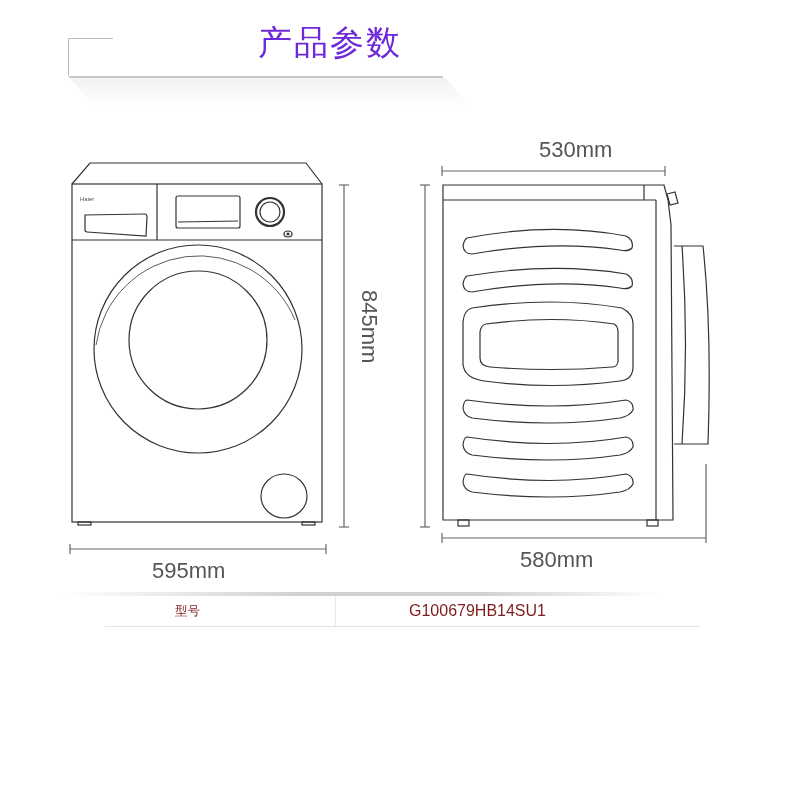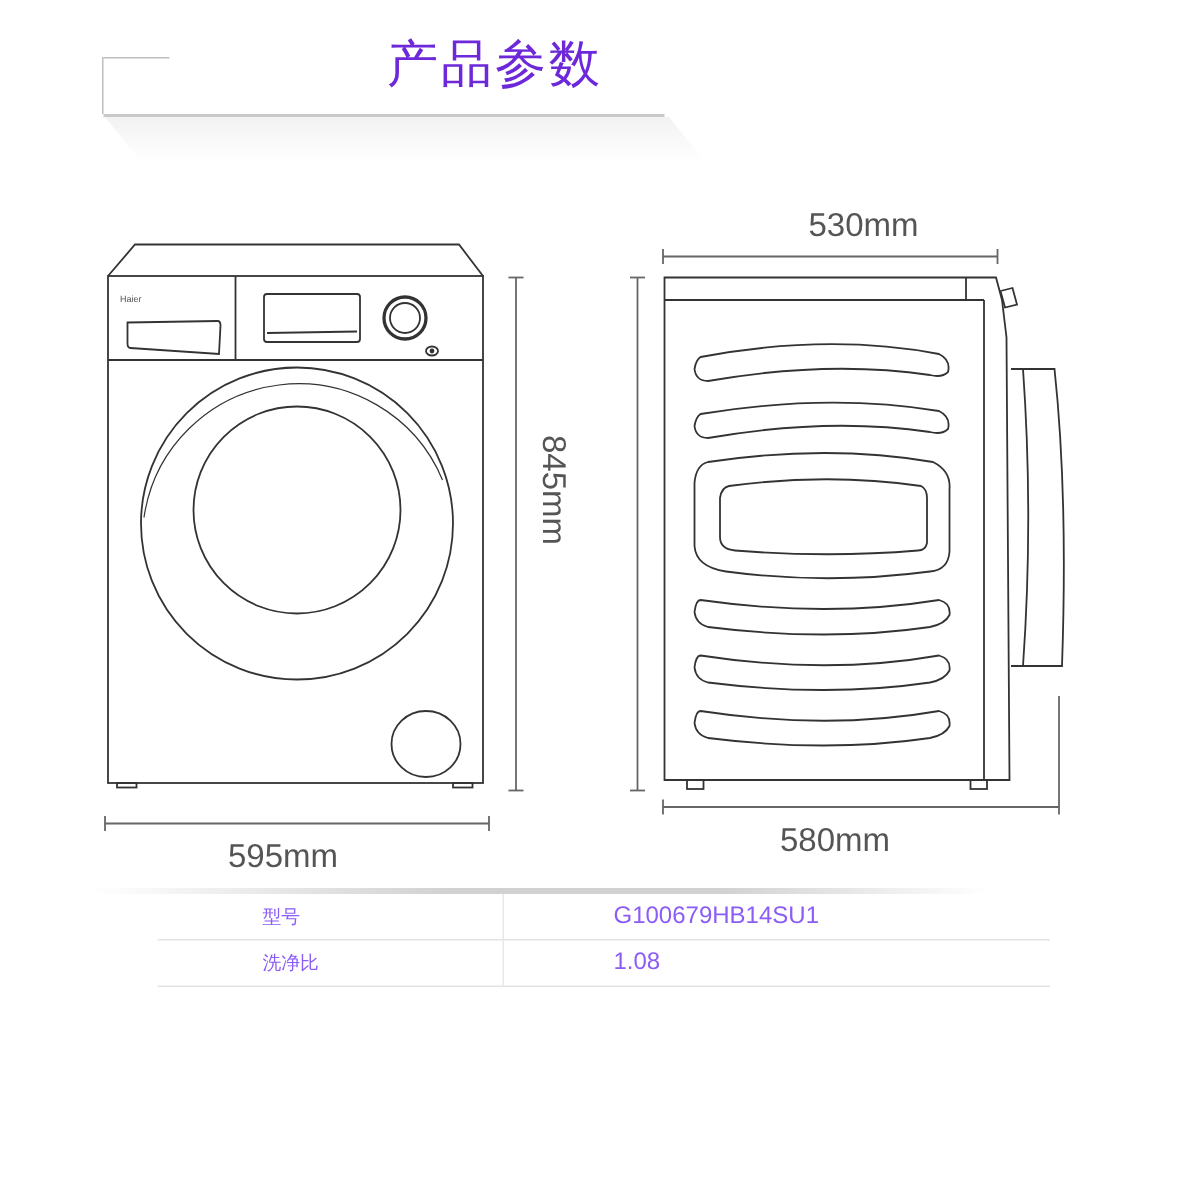--- a/index.html
+++ b/index.html
@@ -13,21 +13,21 @@
                    background: linear-gradient(to bottom, rgba(0,0,0,0.05), rgba(0,0,0,0)); 
                    clip-path: polygon(0 0, 94% 0, 100% 100%, 6% 100%); }
   .page-title { position: absolute; left: 0; width: 660px; top: 20px; text-align: center;
                 font-size: 34px; font-weight: 300; color: #6d28d9; letter-spacing: 2px; }
   .drawing { position: absolute; left: 0; top: 0; }
   .dim-label { position: absolute; font-family: "Liberation Sans", sans-serif; font-size: 22px; color: #555; font-weight: 300; }
   .dim-vertical { transform: rotate(90deg); transform-origin: left top; }
   .table-shadow { position: absolute; left: 60px; top: 592px; width: 600px; height: 4px;
                   background: linear-gradient(to right, rgba(0,0,0,0), rgba(0,0,0,0.18) 40%, rgba(0,0,0,0.18) 70%, rgba(0,0,0,0)); }
   .spec-table { position: absolute; left: 105px; top: 596px; width: 595px; border-collapse: collapse; }
-  .spec-table td { height: 30px; border-bottom: 1px solid #e3e3e3; font-size: 12.5px; color: #8b5cf6; padding: 0; }
+  .spec-table td { height: 30px; border-bottom: 1px solid #e3e3e3; font-size: 12.5px; color: #7f1d1d; padding: 0; }
   .spec-table td.k { width: 160px; padding-left: 70px; }
   .spec-table td.v { border-left: 1px solid #e8e8e8; padding-left: 73px; font-family: "Liberation Sans", sans-serif; font-size: 16px; }
 </style>
 </head>
 <body>
 
 <div class="header-shadow"></div>
 <div class="header-frame">
   <div class="top-stub"></div>
   <div class="bottom-line"></div>
@@ -124,18 +124,14 @@
 <div class="dim-label" style="left:152px; top:558px;">595mm</div>
 <div class="dim-label dim-vertical" style="left:382px; top:290px;">845mm</div>
 
 <div class="table-shadow"></div>
 <table class="spec-table">
   <tbody>
     <tr>
       <td class="k">型号</td>
       <td class="v">G100679HB14SU1</td>
     </tr>
-    <tr>
-      <td class="k">洗净比</td>
-      <td class="v">1.08</td>
-    </tr>
   </tbody>
 </table>
 
 </body></html>

